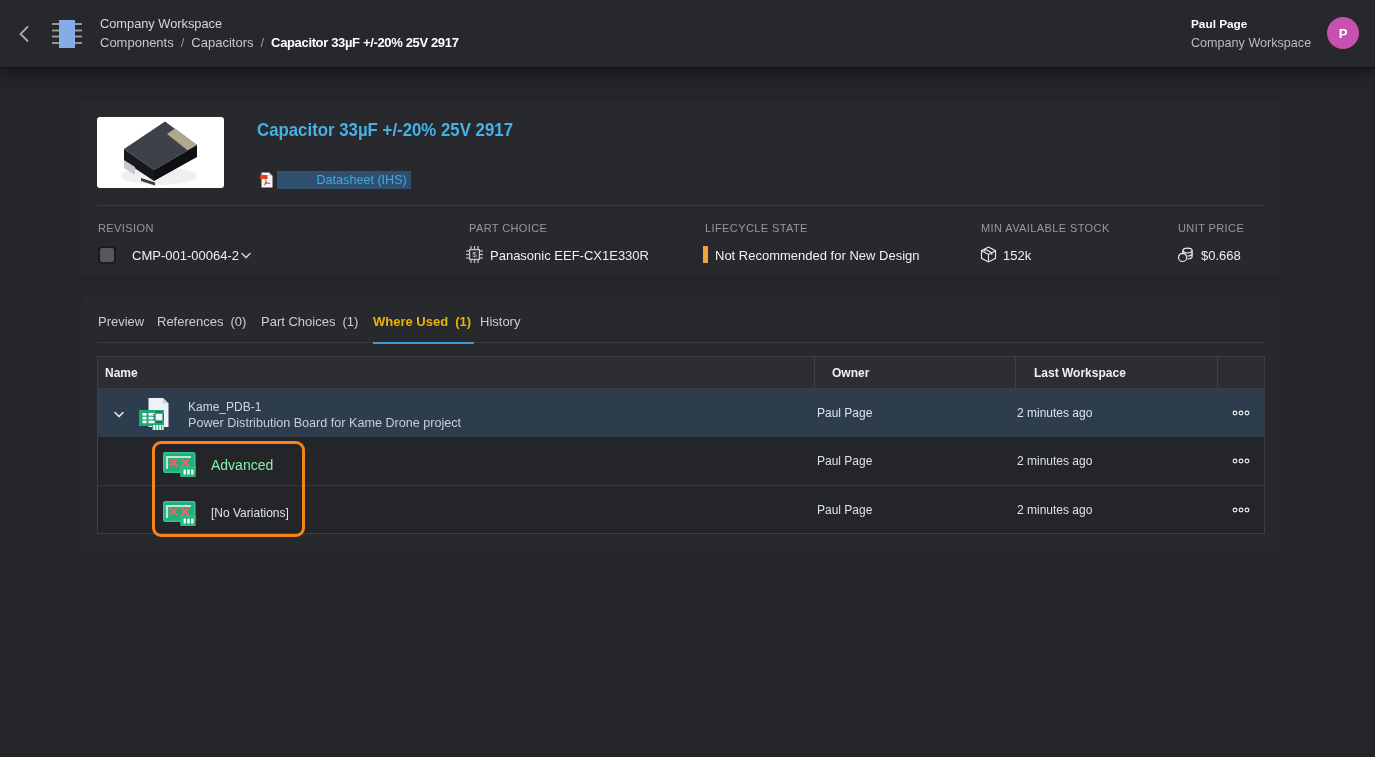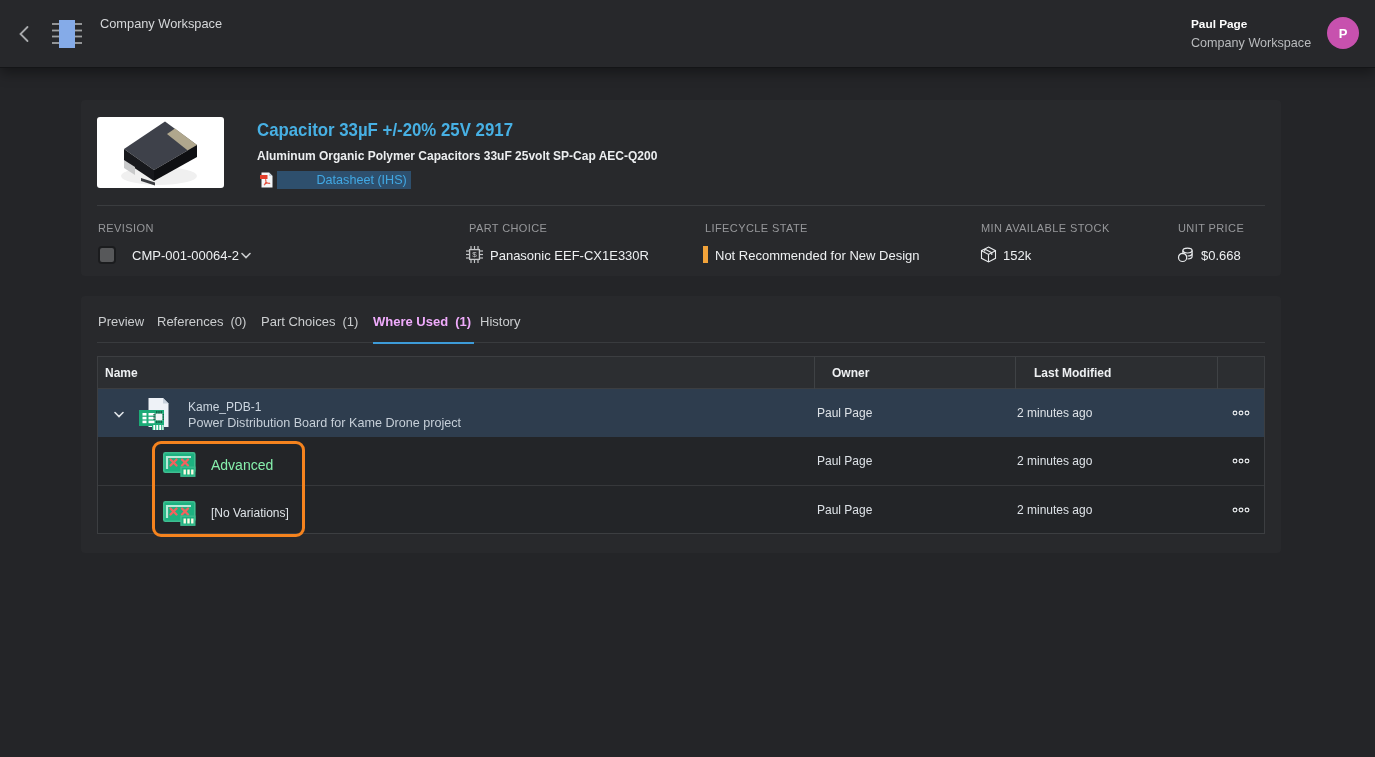--- a/index.html
+++ b/index.html
@@ -42,21 +42,21 @@
 #st-ico { left:899px; top:146px; }
 #st-val { left:922px; top:148px; }
 #up-ico { left:1096px; top:146px; }
 #up-val { left:1120px; top:148px; }
 
 
 #card2 { left:81px; top:296px; width:1200px; height:257px; background:#28292c; border-radius:4px; }
 #tabs { left:16px; top:0; width:1168px; height:47px; border-bottom:1px solid #393b3e; }
 .tab { position:absolute; bottom:13px; font-size:13px; color:#cbcdcf; white-space:nowrap; }
 .tab .cnt { margin-left:7px; }
-.tab.active { color:#f0abfc; font-weight:700; }
+.tab.active { color:#eab308; font-weight:700; }
 #underline { position:absolute; left:276px; bottom:-2px; width:101px; height:2px; background:#3d9bd8; }
 
 #table { left:16px; top:60px; width:1168px; height:178px; border:1px solid #3c3e41; background:#232528; }
 #thead { position:absolute; left:0; top:0; width:1166px; height:32px; background:#2c2e31; border-bottom:1px solid #3c3e41; }
 #thead .th { position:absolute; top:0; height:32px; display:flex; align-items:center; font-size:12px; font-weight:700; color:#eef0f2; }
 .colsep { position:absolute; top:0; width:1px; height:32px; background:#3f4245; }
 .row { position:absolute; left:0; width:1166px; height:48px; }
 #row1 { top:32px; background:#2e3d4e; }
 #row2 { top:80px; }
 #row3 { top:128px; border-top:1px solid #36383b; }
@@ -79,39 +79,39 @@
         <line x1="0" y1="17.5" x2="7" y2="17.5"></line>
         <line x1="0" y1="24" x2="7" y2="24"></line>
       <line x1="23" y1="5" x2="30" y2="5"></line>
         <line x1="23" y1="11.5" x2="30" y2="11.5"></line>
         <line x1="23" y1="17.5" x2="30" y2="17.5"></line>
         <line x1="23" y1="24" x2="30" y2="24"></line>
     </g>
     <rect x="7" y="1" width="16" height="28" fill="#85abe8"></rect>
   </svg>
   <div class="abs" id="bc1">Company Workspace</div>
+  <div class="abs" id="bc2">Components<span class="sep">/</span>Capacitors<span class="sep">/</span><b>Capacitor 33µF +/-20% 25V 2917</b></div>
   <div class="abs" id="user1">Paul Page</div>
   <div class="abs" id="user2">Company Workspace</div>
   <div class="abs" id="avatar">P</div>
 </div>
 
 <div class="abs" id="card1">
   <div class="abs" id="photo">
     <svg width="127" height="71" viewBox="0 0 127 71">
       <ellipse cx="62" cy="59" rx="38" ry="9" fill="#f0f0f0"></ellipse>
       <polygon points="27,32 68,4.5 100,28 57,53" fill="#3e414a"></polygon>
       <polygon points="78,11.5 100,28 92,34.5 70,17" fill="#b0a78d"></polygon>
       <polygon points="27,32 57,53 57,64 27,44" fill="#17181c"></polygon>
       <polygon points="57,53 100,28 100,40 57,64" fill="#0f1013"></polygon>
       <polygon points="27,43 38,50 38,58 27,51" fill="#c9cacb"></polygon>
       <polygon points="44,61 58,65.5 58,68.5 44,64" fill="#3a3c40"></polygon>
     </svg>
   </div>
   <div class="abs" id="title">Capacitor 33µF +/-20% 25V 2917</div>
-  <div class="abs" id="desc">Aluminum Organic Polymer Capacitors 33uF 25volt SP-Cap AEC-Q200</div>
   <svg class="abs" id="ds-ico" width="13" height="16" viewBox="0 0 13 16">
     <path d="M1.5 0.5 H9 L12.5 4 V15.5 H1.5 Z" fill="#f4f6f8"></path>
     <path d="M9 0.5 L12.5 4 H9 Z" fill="#c9d4de"></path>
     <rect x="0" y="3" width="7.5" height="4" fill="#e23e2b"></rect>
     <path d="M4 13 C6 10 6.5 8 6 7.5 C5.5 7 5 8 6 9.5 C7 11 9 12 10 11.5 C11 11 8 10.5 6.5 11.5 C5 12.5 4 13.5 4 13 Z" fill="#e23e2b" stroke="#e23e2b" stroke-width="0.5"></path>
   </svg>
   <div class="abs" id="ds-hl">
       <span>Datasheet (IHS)</span>
     </div>
   <div class="abs" id="divider"></div>
@@ -177,21 +177,21 @@
     <div class="tab" style="left:60px;">References<span class="cnt">(0)</span></div>
     <div class="tab" style="left:164px;">Part Choices<span class="cnt">(1)</span></div>
     <div class="tab active" style="left:276px;">Where Used<span class="cnt">(1)</span></div>
     <div class="tab" style="left:383px;">History</div>
     <div id="underline"></div>
   </div>
   <div class="abs" id="table">
     <div id="thead">
       <div class="th" style="left:7px;">Name</div>
       <div class="th" style="left:734px;">Owner</div>
-      <div class="th" style="left:936px;">Last Modified</div>
+      <div class="th" style="left:936px;">Last Workspace</div>
       <div class="colsep" style="left:716px;"></div>
       <div class="colsep" style="left:917px;"></div>
       <div class="colsep" style="left:1119px;"></div>
     </div>
     <div class="row" id="row1">
       <svg class="abs" style="left:16px; top:22px;" width="10" height="7" viewBox="0 0 10 7">
           <path d="M1 1.5 L5 5.5 L9 1.5" stroke="#dfe3e7" stroke-width="1.6" fill="none" stroke-linecap="round"></path>
         </svg>
       <svg class="abs" style="left:41px; top:8px;" width="30" height="33" viewBox="0 0 30 33">
         <path d="M9.5 1 H24 L29.5 6.5 V30 H9.5 Z" fill="#eef2f7"></path>

